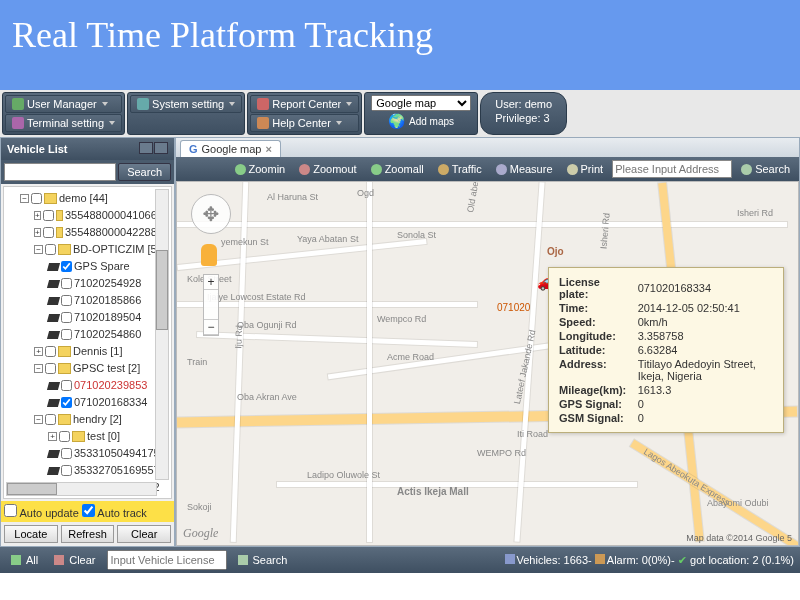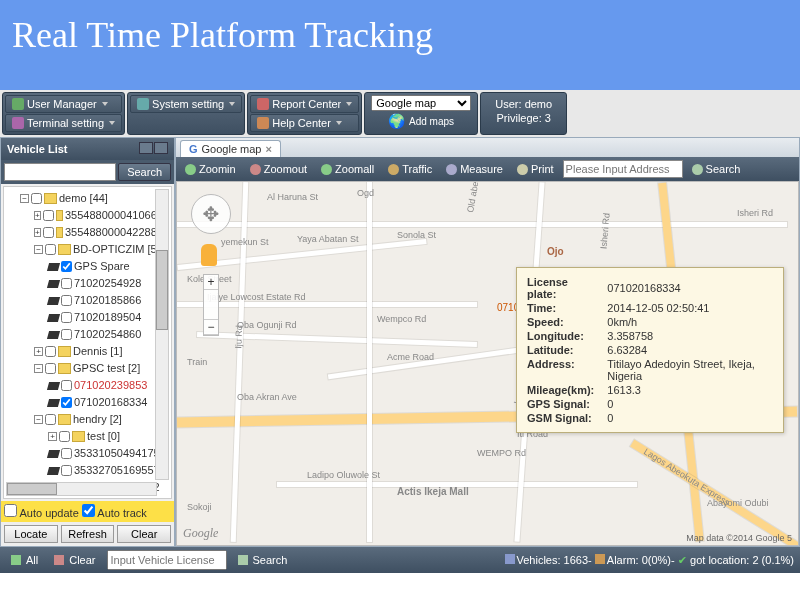--- a/index.html
+++ b/index.html
@@ -7,21 +7,21 @@
 .banner { background: #6699ee; color: #fff; font-family: Georgia, serif; font-size: 36px; padding: 14px 12px 22px; height: 90px; }
 .toolbar-row { display: flex; gap: 2px; padding: 2px; background: #e8e8e8; }
 .toolbar-group { background: linear-gradient(#5a6b7d, #3e4f61); border: 1px solid #2a3a4a; border-radius: 3px; padding: 2px; display: flex; flex-direction: column; gap: 1px; }
 .toolbar-btn { background: linear-gradient(#5a6b7d, #475869); border: 1px solid #334455; color: #fff; padding: 2px 6px; font-size: 11px; cursor: pointer; display: flex; align-items: center; gap: 3px; border-radius: 2px; }
 .toolbar-btn:after { content: ''; border-left: 3px solid transparent; border-right: 3px solid transparent; border-top: 4px solid #ccc; margin-left: 2px; }
 .ico { width: 12px; height: 12px; display: inline-block; background: #88aacc; border-radius: 2px; }
 .ico-user { background: #66aa66; } .ico-vehicle { background: #5588cc; } .ico-help { background: #cc8855; } .ico-term { background: #aa66aa; } .ico-sys { background: #66aaaa; } .ico-report { background: #cc6666; }
 .map-select-group { display: flex; flex-direction: column; align-items: center; background: linear-gradient(#5a6b7d,#3e4f61); border: 1px solid #2a3a4a; border-radius: 3px; padding: 2px 6px; }
 .map-select { width: 100px; font-size: 11px; }
 .add-maps { color: #fff; font-size: 10px; display: flex; align-items: center; gap: 3px; margin-top: 2px; }
-.user-info { background: linear-gradient(#5a6b7d,#3e4f61); border: 1px solid #2a3a4a; border-radius: 3px; color: #fff; font-size: 11px; padding: 4px 14px; text-align: center; line-height: 14px; }
+.user-info { background: linear-gradient(#5a6b7d,#3e4f61); border: 1px solid #2a3a4a; border-radius: 13px; color: #fff; font-size: 11px; padding: 4px 14px; line-height: 14px; }
 .main { display: flex; height: 410px; }
 .sidebar { width: 175px; border: 1px solid #99aabb; background: #f0f0f0; display: flex; flex-direction: column; }
 .panel-hdr { background: linear-gradient(#5a6b7d,#3e4f61); color: #fff; padding: 4px 6px; font-size: 11px; font-weight: bold; display: flex; justify-content: space-between; align-items: center; }
 .panel-hdr .controls span { display:inline-block; width:14px; height:12px; background:#6a7b8d; border:1px solid #334; margin-left:1px; cursor:pointer; }
 .search-row { display: flex; padding: 3px; gap: 2px; background: #4a5b6d; }
 .search-row input { flex: 1; width: 100px; font-size: 11px; padding: 2px; border: 1px solid #888; }
 .search-row button { font-size: 11px; padding: 1px 8px; background: linear-gradient(#6a7b8d,#4a5b6d); color: #fff; border: 1px solid #334; cursor: pointer; border-radius:2px; }
 .tree { flex: 1; background: #fff; overflow: hidden; padding: 3px 2px; font-size: 11px; line-height: 17px; border: 1px solid #ccc; margin: 2px; position:relative; }
 .tree-node { white-space: nowrap; display: flex; align-items: center; gap: 2px; }
 .toggle { width: 9px; height: 9px; border: 1px solid #888; display: inline-flex; align-items: center; justify-content: center; font-size: 8px; line-height: 7px; background: #fff; cursor: pointer; }
@@ -34,38 +34,38 @@
 .tree-scroll-thumb { width:50px; height:100%; background:#ccc; border:1px solid #999; }
 .tree-vscroll { position:absolute; top:2px; right:2px; bottom:18px; width:14px; background:#eee; border:1px solid #ccc; }
 .tree-vscroll-thumb { height:80px; width:100%; background:#ccc; border:1px solid #999; margin-top:60px;}
 .auto-row { padding: 3px; font-size: 11px; background:#fde047; }
 .btn-row { padding: 3px; display: flex; gap: 3px; background:#eee; }
 .btn-row button { flex: 1; font-size: 11px; padding: 2px; background: linear-gradient(#fafafa,#ddd); border: 1px solid #999; cursor: pointer; }
 .map-area { flex: 1; display: flex; flex-direction: column; border: 1px solid #99aabb; }
 .tab-bar { background: linear-gradient(#e8ecf0,#d0d8e0); padding: 2px 4px 0; display:flex; }
 .tab { background: #fff; border: 1px solid #99aabb; border-bottom: none; padding: 2px 8px; font-size: 11px; display: flex; align-items: center; gap: 4px; border-radius: 3px 3px 0 0; }
 .tab .close { cursor: pointer; color: #888; font-weight: bold; }
-.map-toolbar { background: linear-gradient(#5a6b7d,#3e4f61); padding: 3px 4px; display: flex; align-items: center; gap: 4px; }
+.map-toolbar { background: linear-gradient(#5a6b7d,#3e4f61); padding: 3px 4px; display: flex; align-items: center; gap: 4px; justify-content: flex-end; }
 .mt-btn { color: #fff; background: transparent; border: none; font-size: 11px; padding: 2px 5px; cursor: pointer; display: flex; align-items: center; gap: 3px; }
 .mt-ico { width:11px; height:11px; border-radius:50%; background:#88cc88; display:inline-block; }
 .addr-input { width: 120px; font-size: 11px; padding: 2px; border: 1px solid #888; }
 .map-canvas { flex: 1; position: relative; background: #f1eee9; overflow: hidden; border: 1px solid #bbb; }
 .road { position: absolute; background: #fff; box-shadow: 0 0 0 1px rgba(0,0,0,0.08); }
 .road-h { height: 5px; } .road-v { width: 5px; }
 .road-main { background: #fdd68a; }
 .road-label { position: absolute; font-size: 9px; color: #888; white-space: nowrap; }
 .place-label { position: absolute; font-size: 10px; color: #aa6644; font-weight: bold; }
 .nav-circle { position: absolute; top: 12px; left: 14px; width: 40px; height: 40px; border: 1px solid #bbb; border-radius: 50%; background: rgba(255,255,255,0.8); display: flex; align-items: center; justify-content: center; }
 .nav-circle:before { content:'✥'; font-size:20px; color:#888; }
 .pegman { position: absolute; top: 62px; left: 24px; width: 16px; height: 22px; background: #f8b13a; border-radius: 6px 6px 3px 3px; }
 .zoom-ctl { position: absolute; top: 92px; left: 26px; width: 16px; background: rgba(255,255,255,0.9); border: 1px solid #bbb; }
 .zoom-ctl div { text-align:center; font-size:12px; border-bottom:1px solid #ccc; cursor:pointer; line-height:14px;}
 .vehicle-marker { position: absolute; top: 88px; left: 360px; font-size: 18px; }
 .vehicle-label { position: absolute; top: 120px; left: 320px; font-size: 10px; color: #cc5500; }
-.info-box { position: absolute; top: 85px; right: 14px; width: 268px; background: #fdf8e4; border: 1px solid #bbae7b; padding: 6px 8px; font-size: 11px; box-shadow: 1px 1px 4px rgba(0,0,0,0.2); }
+.info-box { position: absolute; top: 85px; right: 14px; width: 236px; background: #fdf8e4; border: 1px solid #bbae7b; padding: 6px 8px; font-size: 11px; box-shadow: 1px 1px 4px rgba(0,0,0,0.2); }
 .info-box table td:first-child { font-weight: bold; padding-right: 6px; vertical-align: top; }
 .google-logo { position:absolute; bottom:4px; left:6px; font-size:12px; color:#888; font-family:Georgia,serif; font-style:italic;}
 .map-credit { position:absolute; bottom:2px; right:6px; font-size:9px; color:#666; }
 .bottom-bar { background: linear-gradient(#5a6b7d,#3e4f61); padding: 3px 6px; display: flex; align-items: center; gap: 6px; color: #fff; font-size: 11px; }
 .bottom-bar input { width: 120px; font-size: 11px; padding: 2px; }
 .bottom-right { margin-left: auto; display: flex; }
 .stat-ico { width:10px; height:10px; display:inline-block; margin-right:2px; }
 </style>
 </head>
 <body>

